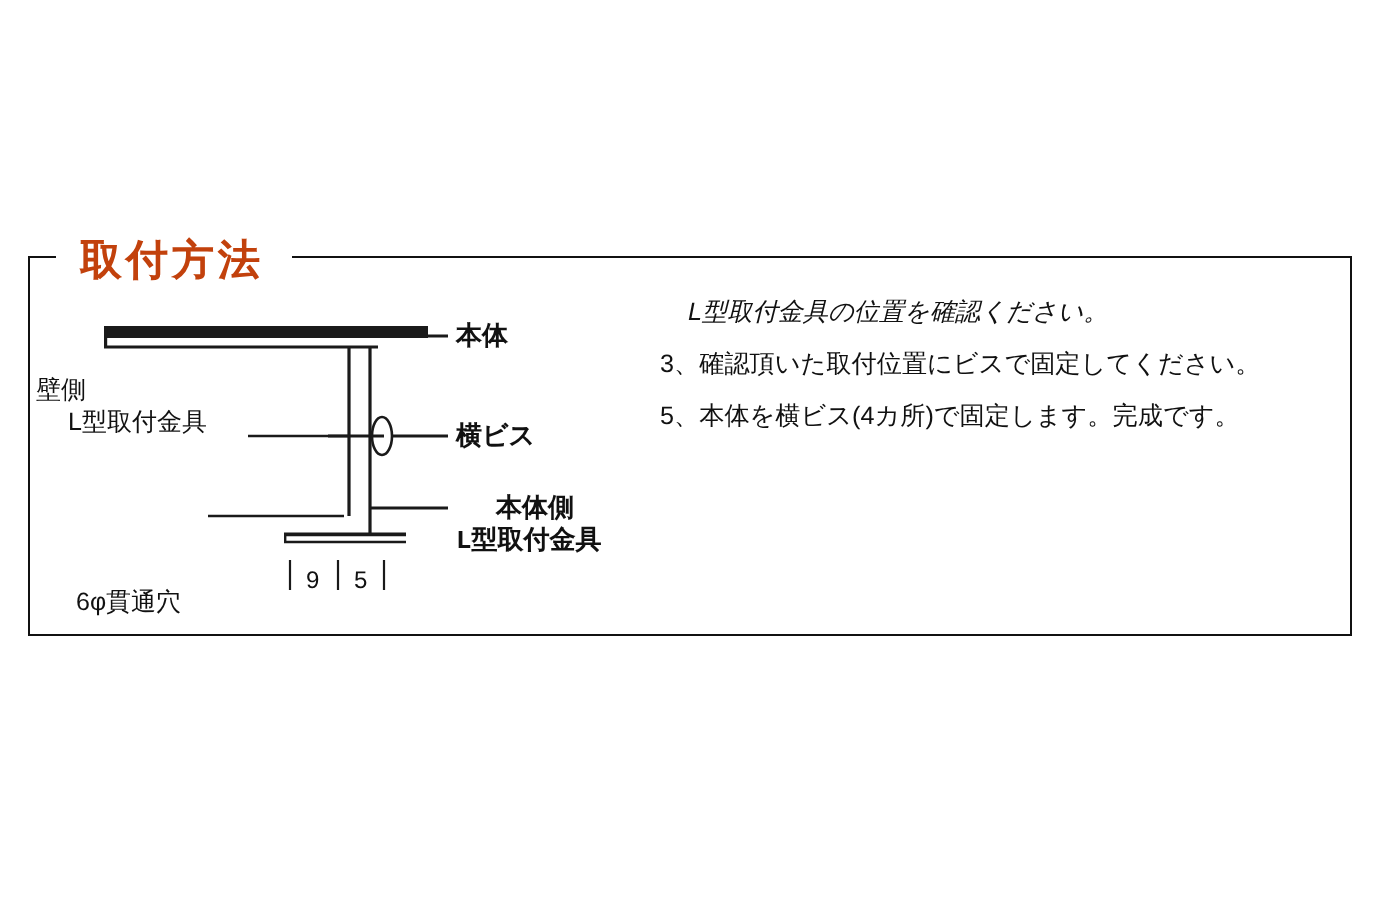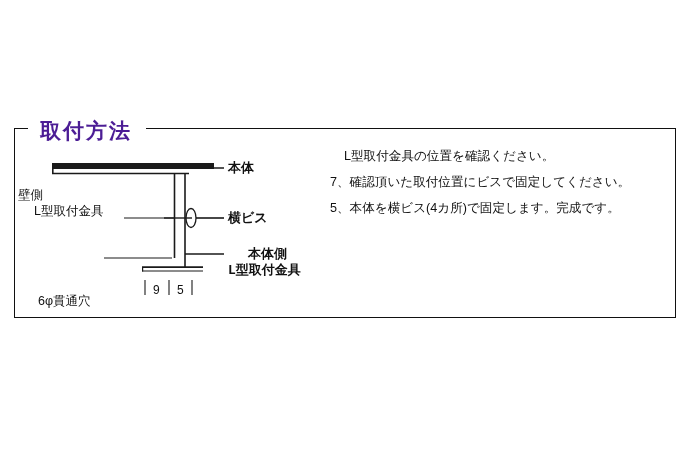--- a/index.html
+++ b/index.html
@@ -31,21 +31,21 @@
   #title {
     position: absolute;
     left: 28px;
     top: 118px;
     background: #ffffff;
     padding: 0 14px 0 12px;
     font-size: 21px;
     font-weight: bold;
     letter-spacing: 2px;
     line-height: 26px;
-    color: #4c1d95;
+    color: #c2410c;
     white-space: nowrap;
   }
 
   
   #figure {
     position: absolute;
     left: 14px;
     top: 128px;
     width: 300px;
     height: 190px;
@@ -74,20 +74,21 @@
   .step {
     font-size: 12.6px;
     line-height: 17px;
     margin-bottom: 9px;
     color: #111111;
     white-space: nowrap;
   }
   .step .sub {
     display: block;
     padding-left: 14px;
+    font-style: italic;
   }
 </style>
 </head>
 <body>
 
 <div id="panel"></div>
 
 <div id="title">取付方法</div>
 
 <div id="figure">
@@ -141,18 +142,18 @@
 
   <span class="fig-label" style="left:139px; top:155px; font-size:12px;">9</span>
   <span class="fig-label" style="left:163px; top:155px; font-size:12px;">5</span>
 </div>
 
 <div id="steps">
   <div class="step">
     <span class="sub">L型取付金具の位置を確認ください。</span>
   </div>
   <div class="step">
-    <span>7、確認頂いた取付位置にビスで固定してください。</span>
+    <span>3、確認頂いた取付位置にビスで固定してください。</span>
   </div>
   <div class="step">
     <span>5、本体を横ビス(4カ所)で固定します。完成です。</span>
   </div>
 </div>
 
 </body></html>

